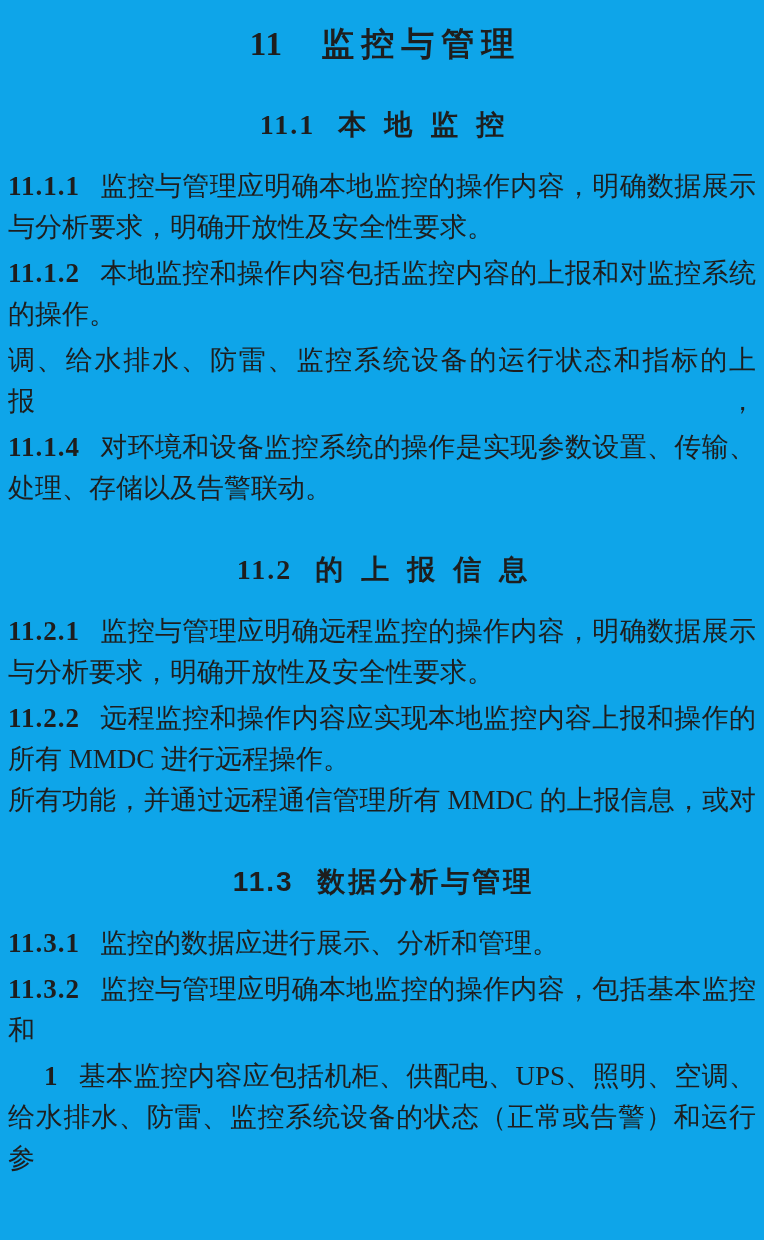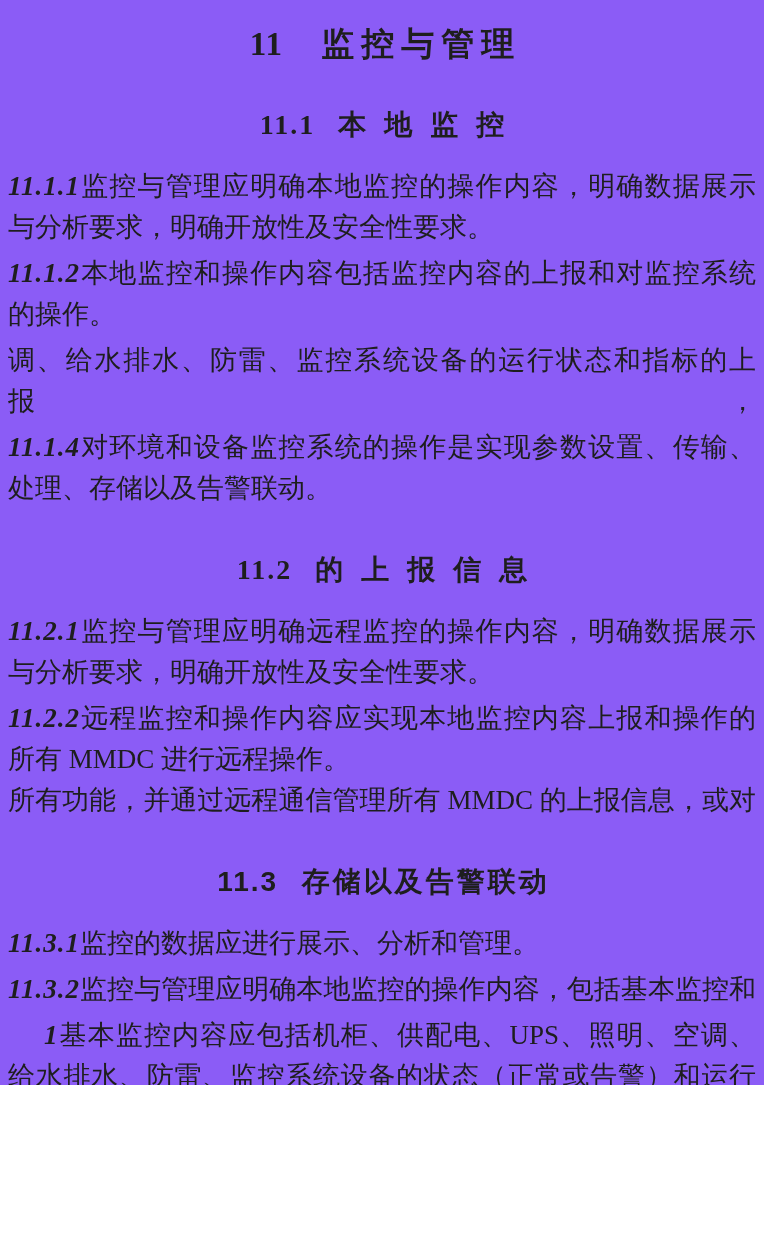--- a/index.html
+++ b/index.html
@@ -1,21 +1,21 @@
 <!DOCTYPE html>
 <html><head>
 <meta charset="utf-8">
 <style>
   html,body{margin:0;padding:0;background:#ffffff;}
   .page{
     position:relative;
-    width:764px;height:1085px;
+    width:764px;height:1240px;
     box-sizing:border-box;
     padding:0 8px;
-    background:#8b5cf6;
+    background:#0ea5e9;
     overflow:hidden;
     color:#1e1e1e;
     font-family:"Liberation Serif","DejaVu Serif",serif;
   }
   .chapter{
     margin:24px 0 0 0;
     text-align:center;
     font-size:33px;
     line-height:40px;
     font-weight:bold;
@@ -44,21 +44,21 @@
   }
   .j{
     text-align:justify;
     text-align-last:justify;
     text-justify:inter-ideograph;
   }
   .indent{padding-left:36px;}
   .label{
     font-weight:bold;
     letter-spacing:1px;
-    font-style:italic;
+    margin-right:20px;
   }
 </style>
 </head>
 <body>
 
 <div class="page">
 
   <h1 class="chapter">
     <span class="ch-num">11</span>
     <span class="ch-title">监控与管理</span>
@@ -109,21 +109,21 @@
       <span class="line j">
         <span class="label">11.2.2</span><span>远程监控和操作内容应实现本地监控内容上报和操作的</span>
       </span>
       <span class="line">所有 MMDC 进行远程操作。</span>
       <span class="line j">所有功能，并通过远程通信管理所有 MMDC 的上报信息，或对</span>
     </p>
   </div>
 
   <h2 class="section s-heiti">
     <span class="sec-num">11.3</span>
-    <span class="sec-title">存储以及告警联动</span>
+    <span class="sec-title">数据分析与管理</span>
   </h2>
 
   <div class="body-text">
     <p class="para">
       <span class="line">
         <span class="label">11.3.1</span><span>监控的数据应进行展示、分析和管理。</span>
       </span>
     </p>
     <p class="para">
       <span class="line j">

